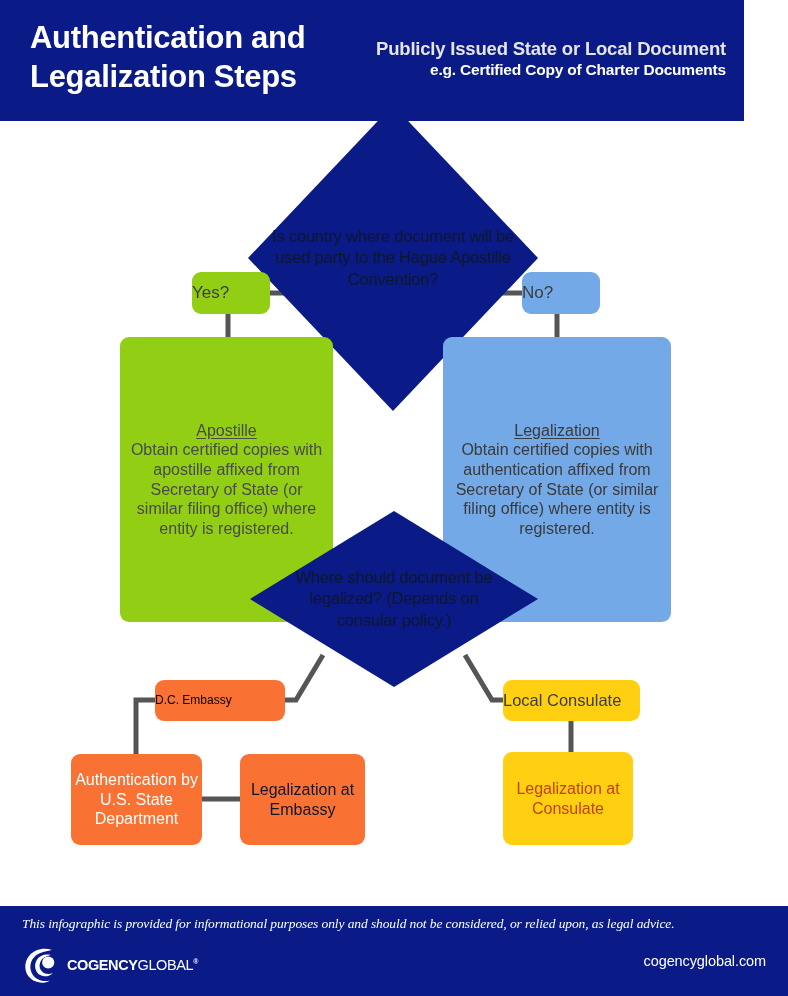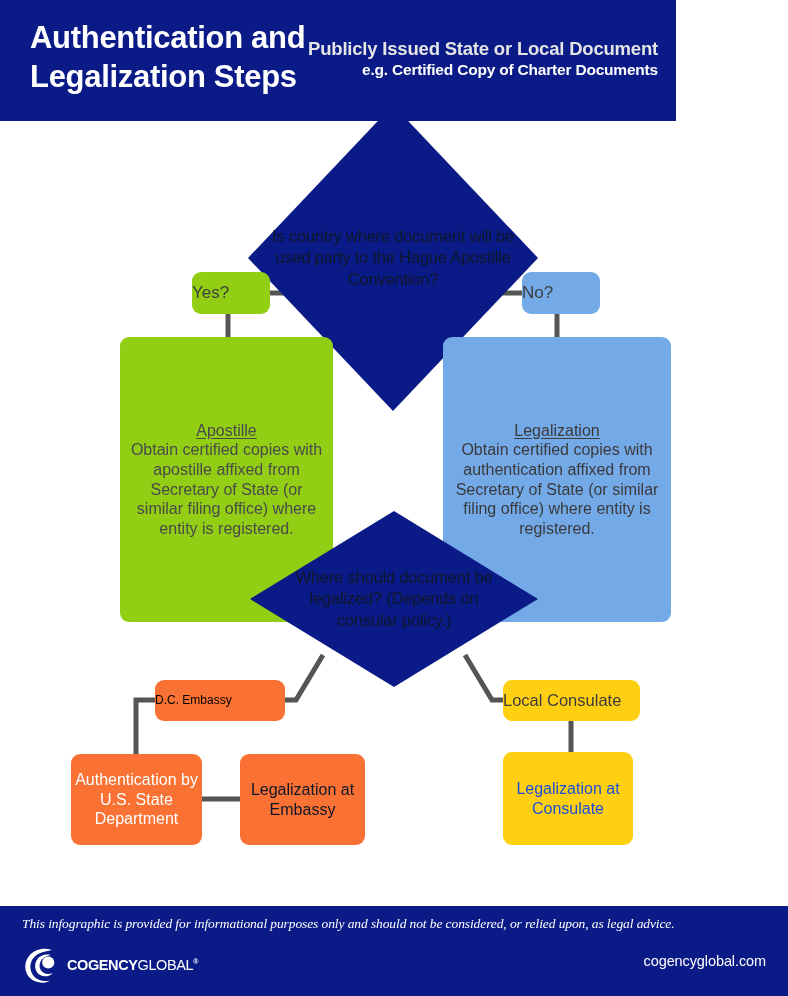--- a/index.html
+++ b/index.html
@@ -16,23 +16,22 @@
     width: 788px;
     height: 996px;
     background: #ffffff;
     overflow: hidden;
   }
 
   
   .header {
     position: absolute;
     left: 0; top: 0;
-    width: 668px; height: 121px;
+    width: 744px; height: 121px;
     background: #0A1A86;
-    padding-left: 8px;
   }
   .header-title {
     position: absolute;
     left: 30px; top: 18px;
     width: 340px;
     color: #ffffff;
     font-size: 31px;
     font-weight: bold;
     line-height: 1.26;
     letter-spacing: -0.3px;
@@ -183,21 +182,21 @@
     width: 125px; height: 91px;
     background: #FA7233;
   }
   #node-legal-embassy .label { color: #0f172a; font-size: 16px; }
 
   #node-legal-consulate {
     left: 503px; top: 631px;
     width: 130px; height: 93px;
     background: #FFD012;
   }
-  #node-legal-consulate .label { color: #1d4ed8; font-size: 16px; }
+  #node-legal-consulate .label { color: #c2410c; font-size: 16px; }
 
   
   .footer {
     position: absolute;
     left: 0; top: 906px;
     width: 788px; height: 90px;
     background: #0A1A86;
   }
   .footer-disclaimer {
     position: absolute;

